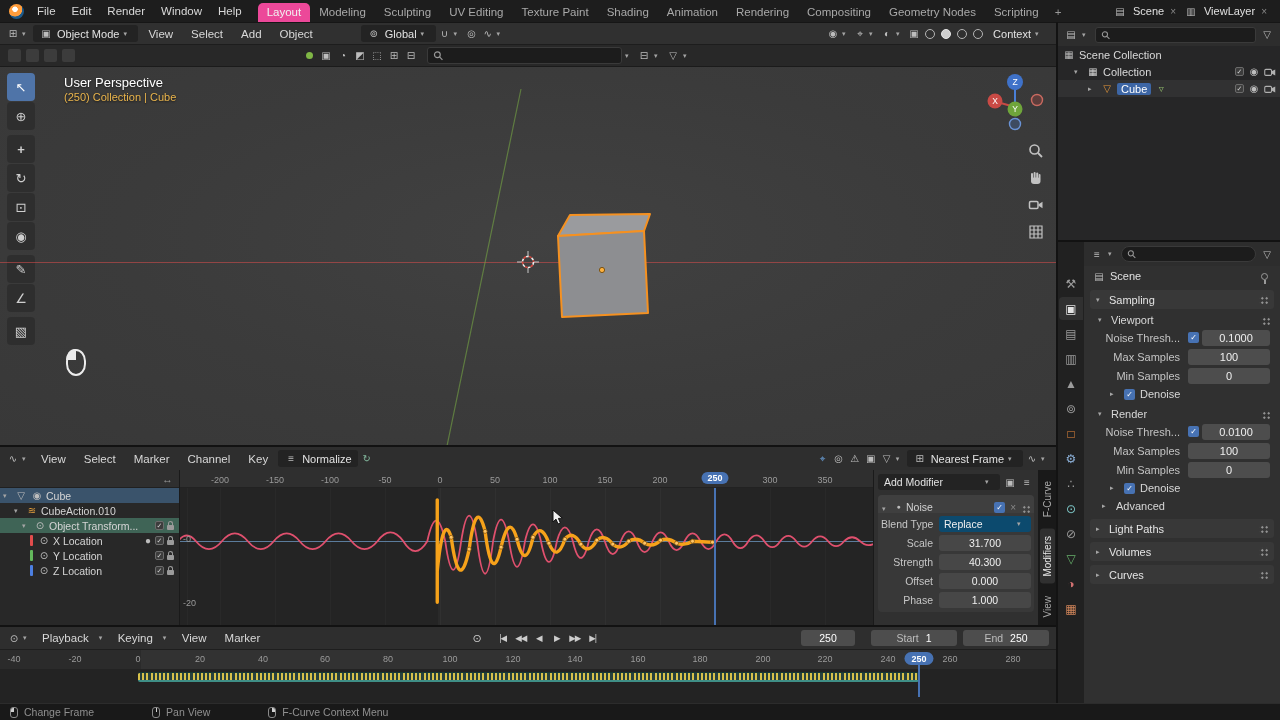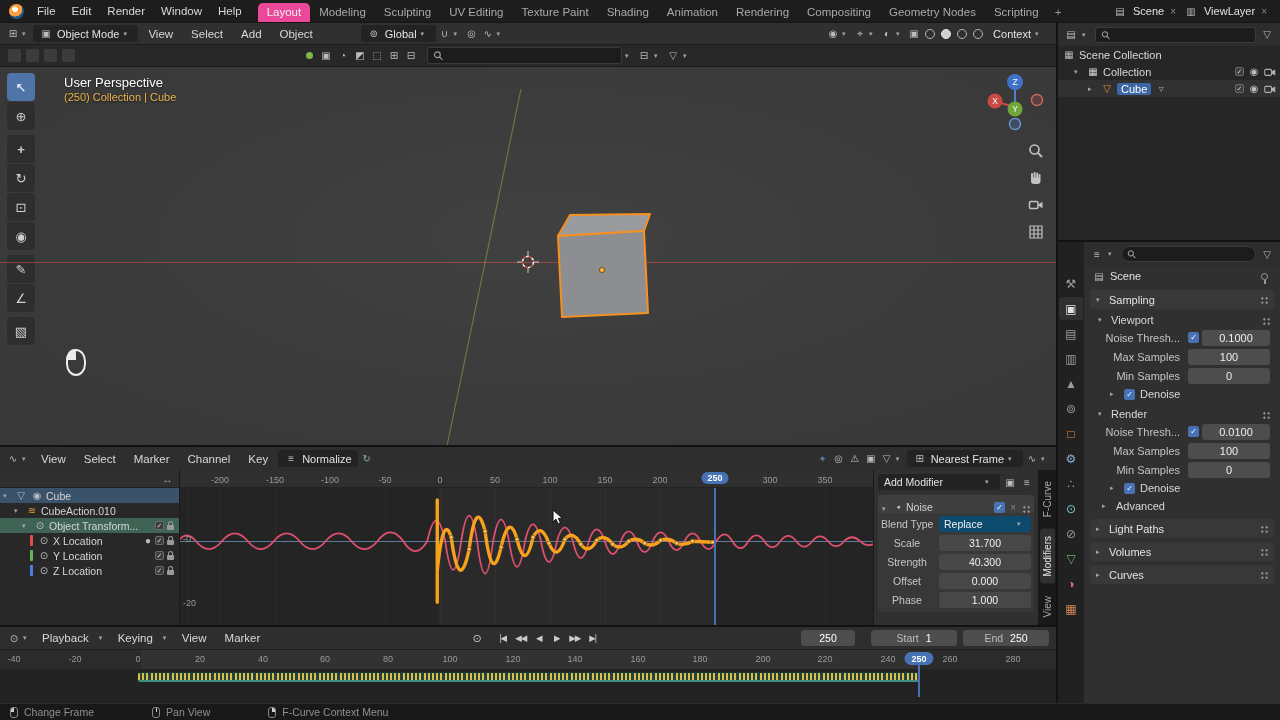--- a/index.html
+++ b/index.html
@@ -77,21 +77,21 @@
 .curves{position:absolute;left:0;top:0;width:100%;height:100%}
 .gcursor{position:absolute;left:372px;top:22px}
 .ge-side{width:165px;flex:0 0 165px;background:#303030;border-left:1px solid #1a1a1a;padding:4px 4px;font-size:10.5px}
 .addmod{display:flex;align-items:center;gap:3px}
 .addmod .dd{flex:1;height:16px;justify-content:space-between}
 .npanel{margin-top:5px;background:#383838;border-radius:4px;padding-bottom:4px}
 .npanel-h{height:18px;display:flex;align-items:flex-end;gap:3px;padding:0 4px;background:#3f3f3f;border-radius:4px 4px 0 0}
 .cbx{width:11px;height:11px;border-radius:2px;background:#4772b3;color:#fff;font-size:8px;display:inline-flex;align-items:center;justify-content:center;flex:0 0 auto}
 .grip{width:9px;height:9px;background-image:radial-gradient(#9b9b9b 1px,transparent 1.1px);background-size:4.5px 4.5px;background-position:1px 1px}
 .m-row{display:flex;align-items:center;margin:3px 3px 0}
-.m-lab{width:58px;text-align:center;padding-right:6px;color:#c6c6c6;white-space:nowrap}
+.m-lab{width:58px;text-align:right;padding-right:6px;color:#c6c6c6;white-space:nowrap}
 .m-ctl{flex:1;height:16px;border-radius:3px;display:flex;align-items:center;justify-content:center;color:#f0f0f0}
 .m-ctl.drop{background:#0c4a6e;justify-content:space-between;padding:0 5px}
 .m-ctl.num{background:#474747}
 .vtabs{width:18px;flex:0 0 18px;background:#191919;display:flex;flex-direction:column;align-items:center;padding-top:4px;gap:5px}
 .vtab{writing-mode:vertical-rl;transform:rotate(180deg);font-size:10px;color:#a9a9a9;padding:7px 2px;border-radius:3px;white-space:nowrap}
 .vtab.active{background:#303030;color:#e9e9e9}
 
 .timeline{height:78px;flex:0 0 78px;border-top:2px solid #121212;position:relative;background:#262626}
 .tl-h{height:22px;background:#2e2e2e;display:flex;align-items:center;padding:0 7px;gap:2px}
 .tl-center{display:flex;align-items:center;gap:1px;margin:0 auto}

